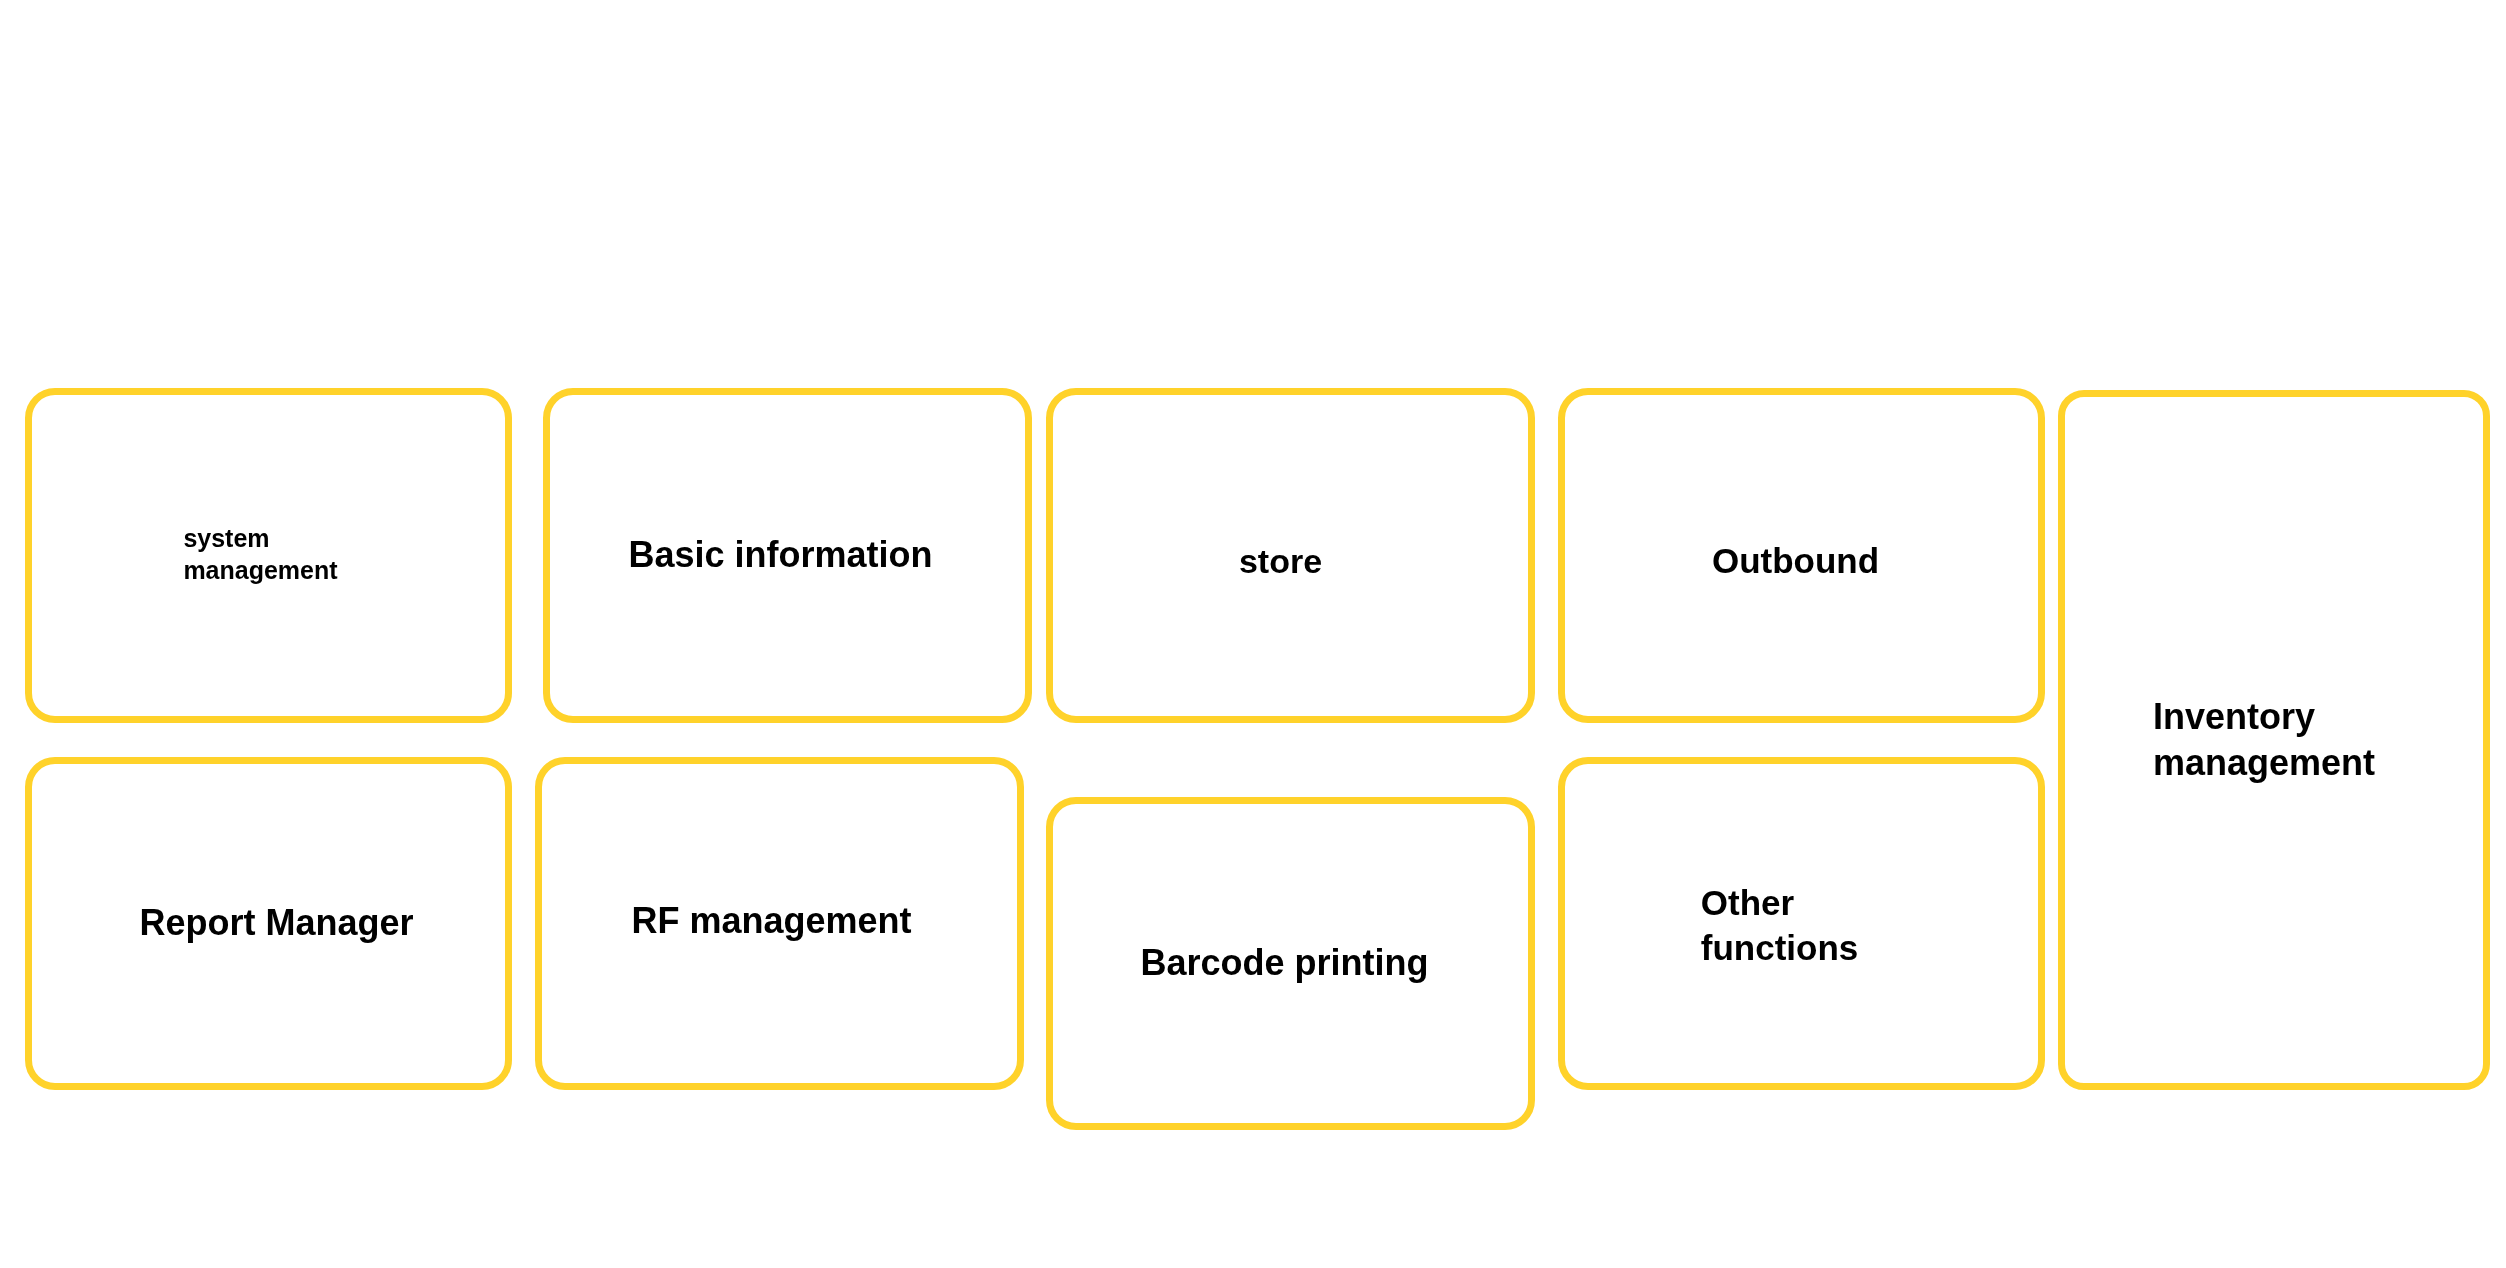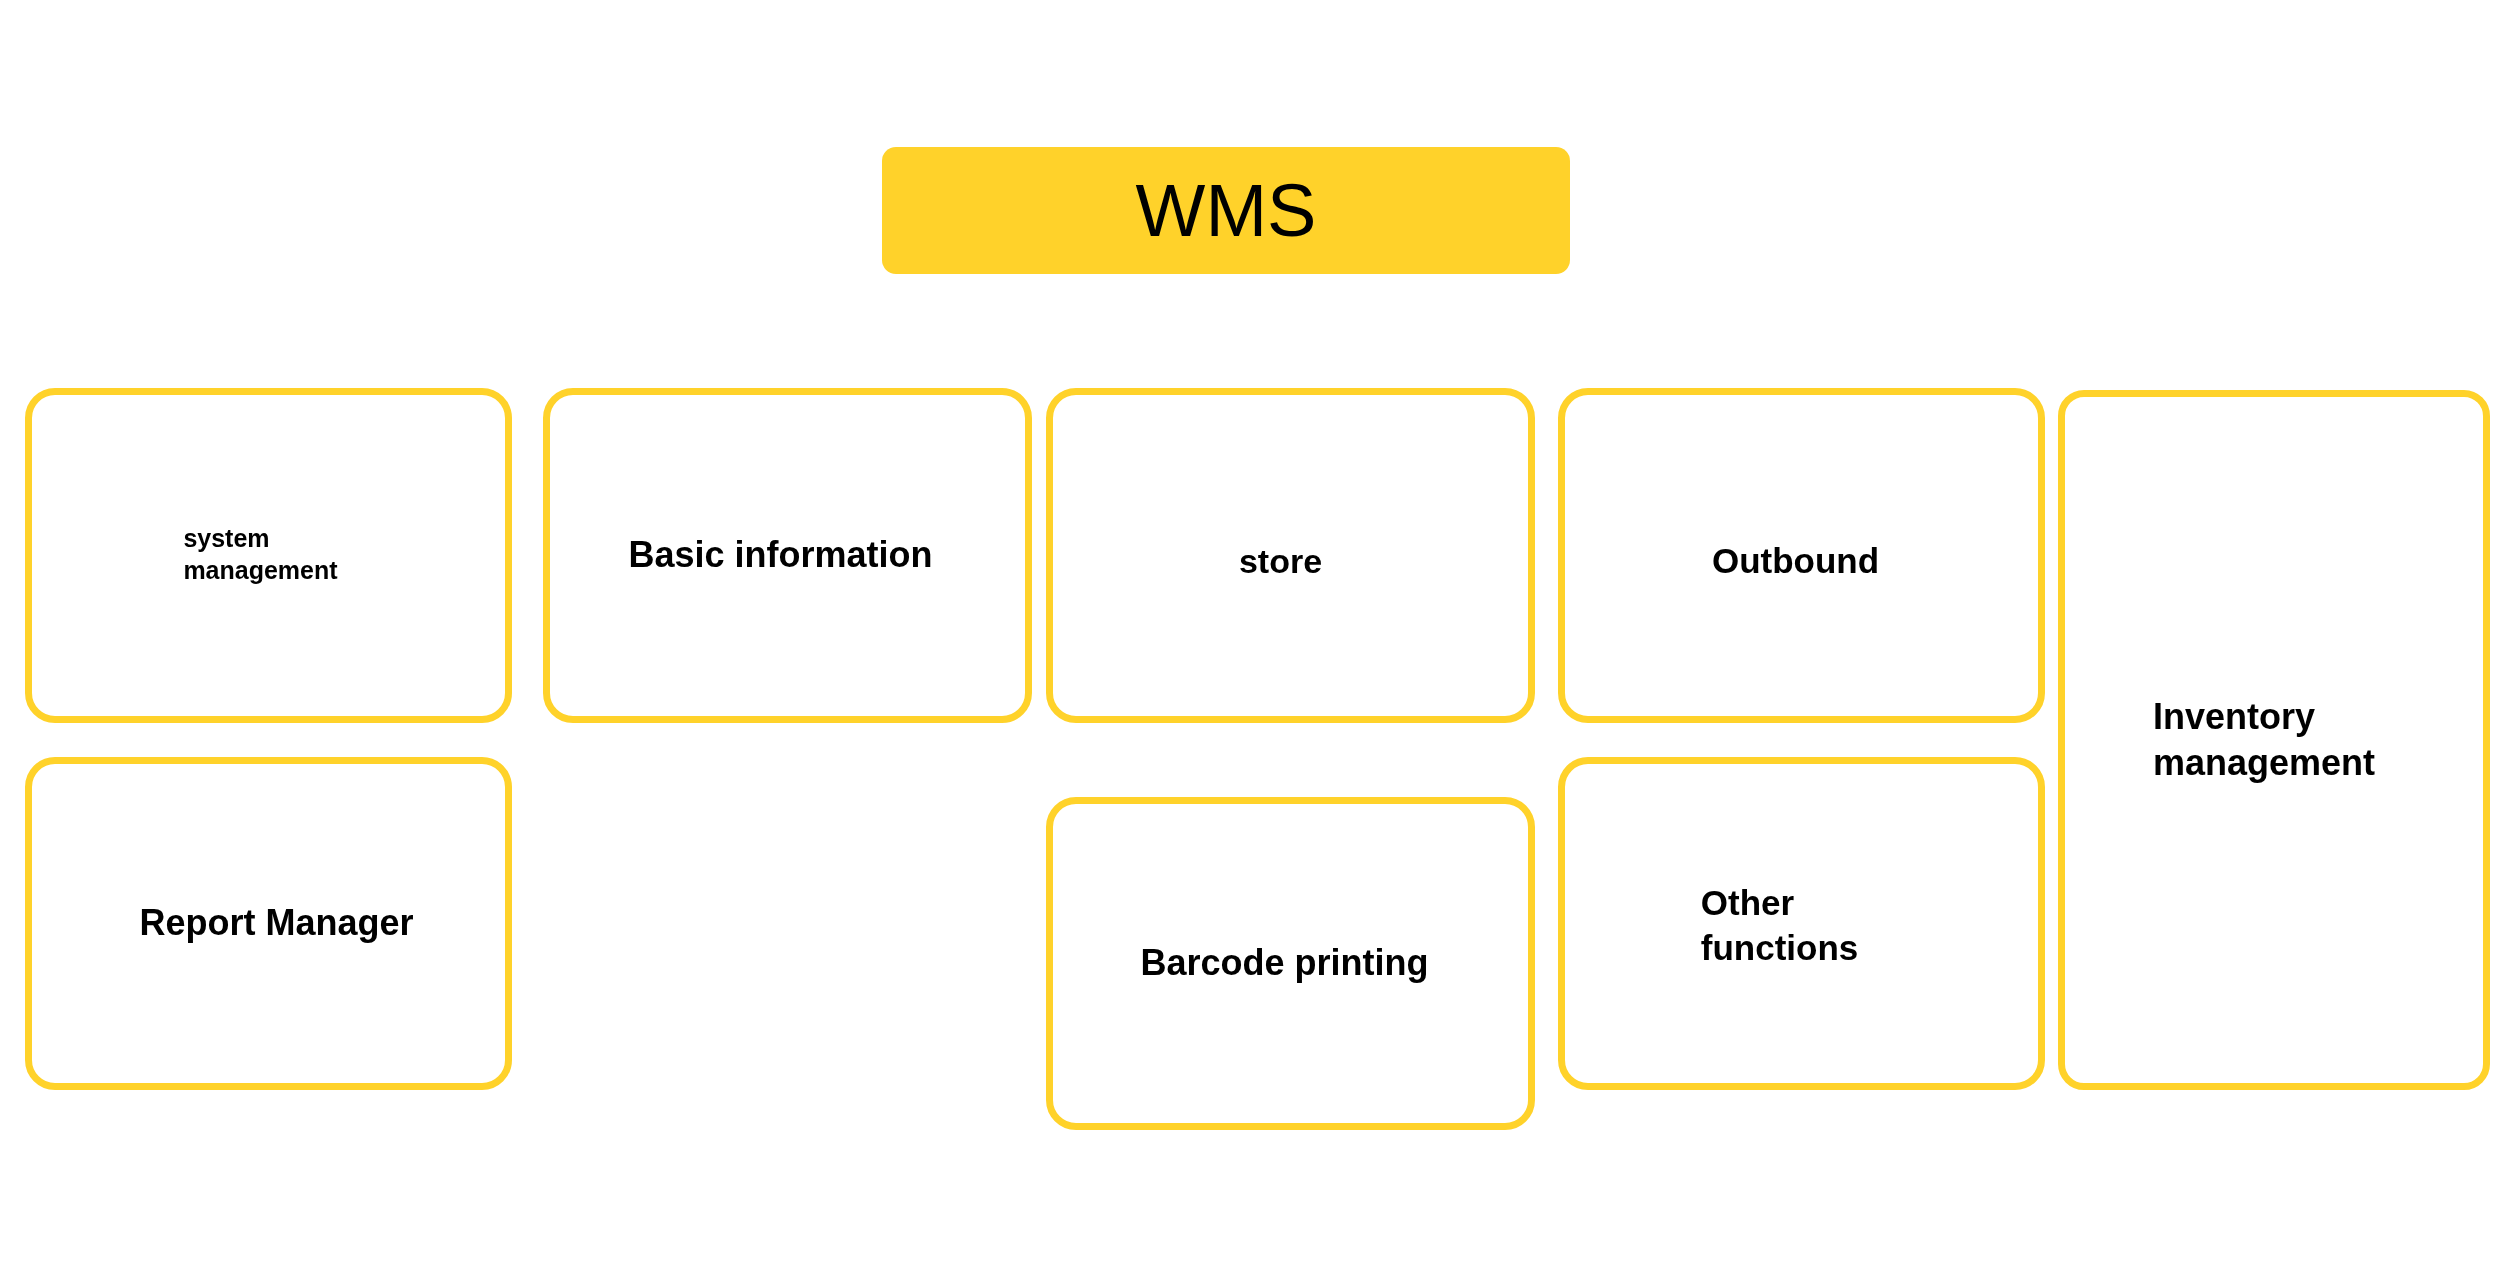--- a/index.html
+++ b/index.html
@@ -90,23 +90,20 @@
   #box-rf-management       .module-label { font-size: 36px; transform: translate(-8px, -2px); }
   #box-barcode-printing    .module-label { font-size: 36px; transform: translate(-6px, 0px); }
   #box-other-functions     .module-label { font-size: 35px; transform: translate(-22px, 2px); }
   #box-inventory-management .module-label { font-size: 36px; transform: translate(-10px, 0px); }
 </style>
 </head>
 <body>
 
 <div id="canvas">
 
-  <div class="header-box">
-    <span class="header-title">WMS</span>
-  </div>
 
   <div class="module-box" id="box-system-management">
     <span class="module-label">system
 management</span>
   </div>
 
   <div class="module-box" id="box-basic-information">
     <span class="module-label">Basic information</span>
   </div>
 
@@ -115,20 +112,23 @@
   </div>
 
   <div class="module-box" id="box-outbound">
     <span class="module-label">Outbound</span>
   </div>
 
   <div class="module-box" id="box-report-manager">
     <span class="module-label">Report Manager</span>
   </div>
 
+  <div class="module-box" id="box-rf-management">
+    <span class="module-label">RF management</span>
+  </div>
 
   <div class="module-box" id="box-barcode-printing">
     <span class="module-label">Barcode printing</span>
   </div>
 
   <div class="module-box" id="box-other-functions">
     <span class="module-label">Other
 functions</span>
   </div>
 

